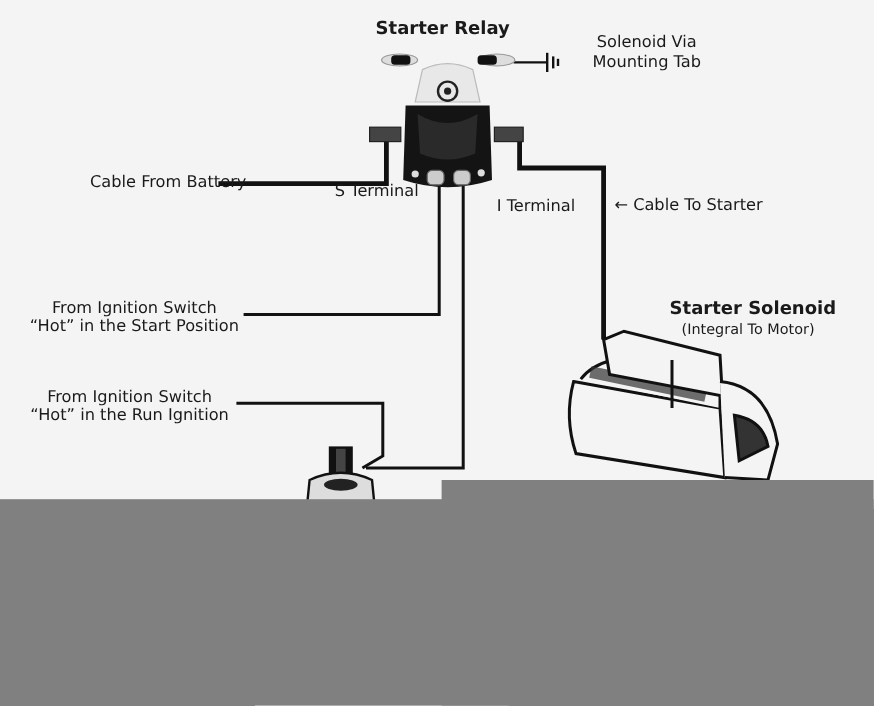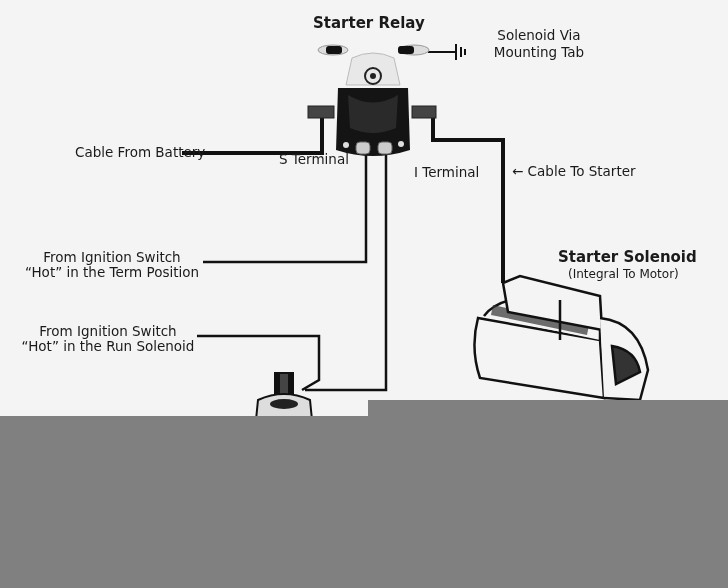--- a/index.html
+++ b/index.html
@@ -79,26 +79,26 @@
 <div class="lbl" style="left:279px; top:152px;">S Terminal</div>
 <div class="lbl" style="left:414px; top:165px;">I Terminal</div>
 
 <div class="lbl" style="left:512px; top:164px;">
   <span>←</span>
   <span>Cable To Starter</span>
 </div>
 
 <div class="lbl center" style="left:14px; top:250px; width:196px;">
   <div>From Ignition Switch</div>
-  <div>“Hot” in the Term Position</div>
+  <div>“Hot” in the Start Position</div>
 </div>
 
 <div class="lbl center" style="left:12px; top:324px; width:192px;">
   <div>From Ignition Switch</div>
-  <div>“Hot” in the Run Solenoid</div>
+  <div>“Hot” in the Run Ignition</div>
 </div>
 
 <div class="lbl bold" style="left:558px; top:250px;">Starter Solenoid</div>
 <div class="lbl" style="left:568px; top:267px; font-size:12px;">(Integral To Motor)</div>
 
 <div class="lbl" style="left:314px; top:422px; font-size:13px;">+ Term</div>
 
 <div class="overlay" style="left:368px; top:400px; width:360px; height:188px;"></div>
 <div class="overlay" style="left:0; top:416px; width:728px; height:172px;"></div>
 

